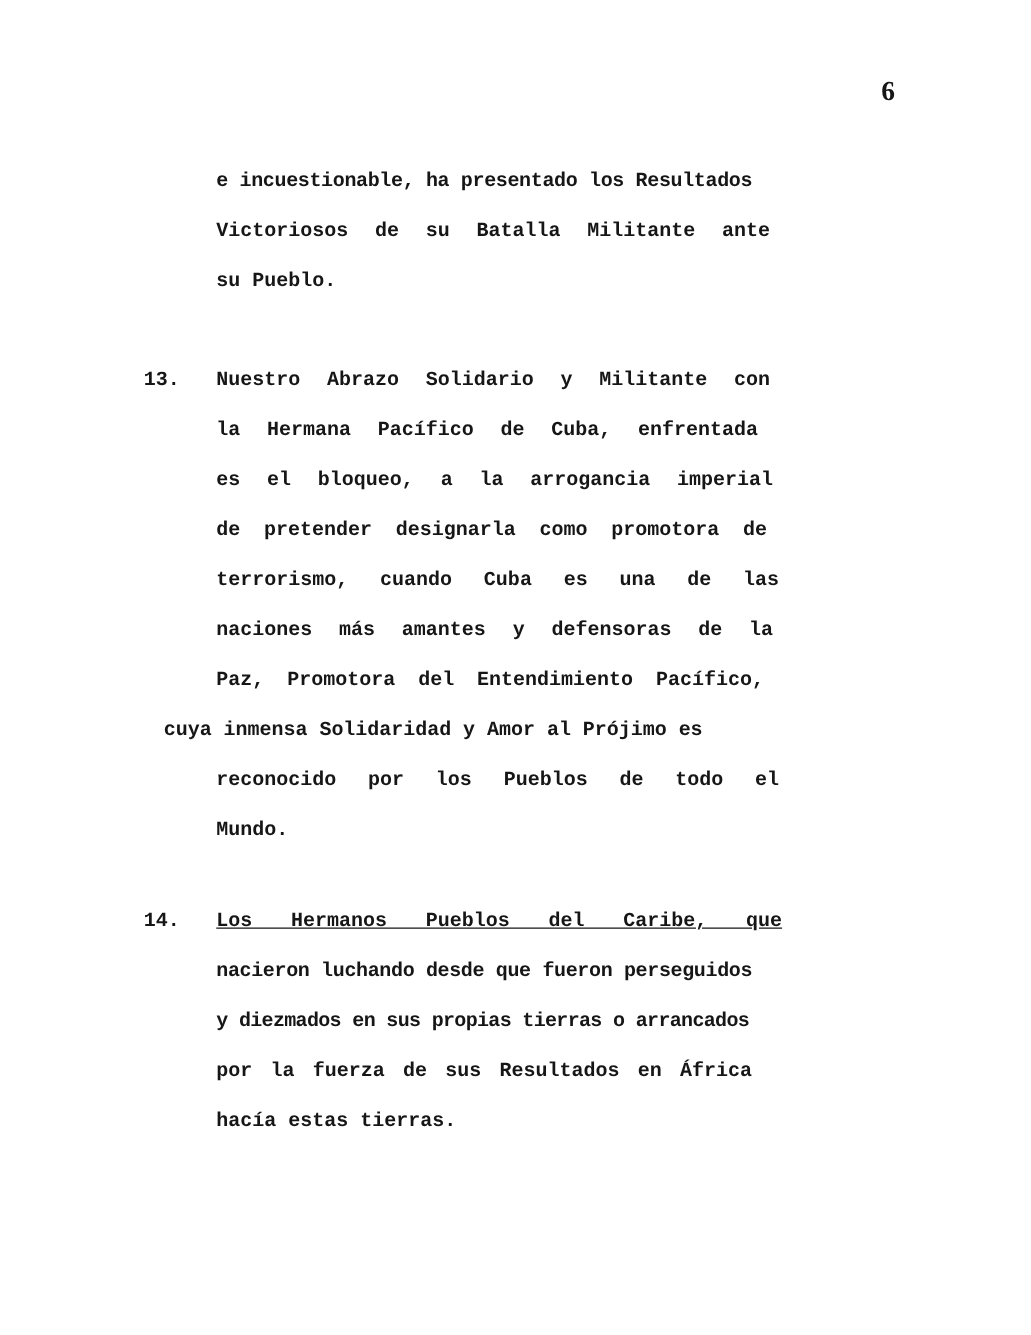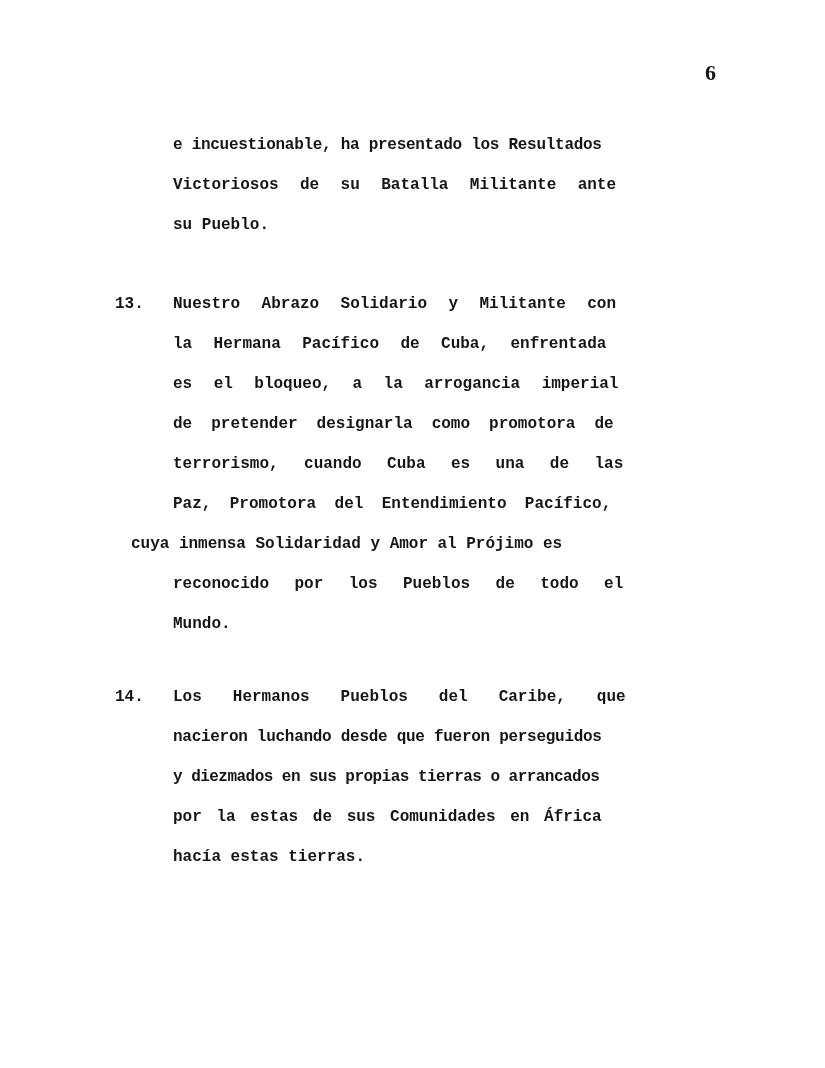--- a/index.html
+++ b/index.html
@@ -57,27 +57,28 @@
         <div class="line" style="word-spacing: 11.8px;">Victoriosos de su Batalla Militante ante</div>
         <div class="line last">su Pueblo.</div>
       </div>
       <div class="paragraph">
     <span class="num">13.</span>
   <div class="line" style="word-spacing: 11.8px;">Nuestro Abrazo Solidario y Militante con</div>
         <div class="line" style="word-spacing: 11.8px;">la Hermana Pacífico de Cuba, enfrentada</div>
         <div class="line" style="word-spacing: 11.8333px;">es el bloqueo, a la arrogancia imperial</div>
         <div class="line" style="word-spacing: 9.4px;">de pretender designarla como promotora de</div>
         <div class="line" style="word-spacing: 15.8333px;">terrorismo, cuando Cuba es una de las</div>
+        <div class="line" style="word-spacing: 11.8333px;">naciones más amantes y defensoras de la</div>
         <div class="line" style="word-spacing: 8.75px;">Paz, Promotora del Entendimiento Pacífico,</div>
         <div class="line" style="letter-spacing: -0.0222222px; margin-left: 16px;">cuya inmensa Solidaridad y Amor al Prójimo es</div>
         <div class="line" style="word-spacing: 15.8333px;">reconocido por los Pueblos de todo el</div>
         <div class="line last">Mundo.</div>
       </div>
       <div class="paragraph">
     <span class="num">14.</span>
-  <div class="line" style="word-spacing: 21.4px;">Los Hermanos Pueblos del Caribe, que</div>
+  <div class="line" style="word-spacing: 21.4px; text-decoration: underline;">Los Hermanos Pueblos del Caribe, que</div>
         <div class="line" style="letter-spacing: -0.282609px; font-family: Liberation Mono, monospace;">nacieron luchando desde que fueron perseguidos</div>
         <div class="line" style="letter-spacing: -0.531915px;">y diezmados en sus propias tierras o arrancados</div>
-        <div class="line" style="word-spacing: 5px;">por la estas de sus Comunidades en África</div>
+        <div class="line" style="word-spacing: 5px;">por la fuerza de sus Resultados en África</div>
         <div class="line last">hacía estas tierras.</div>
       </div>
     </div>
 </div>
 
 </body></html>

